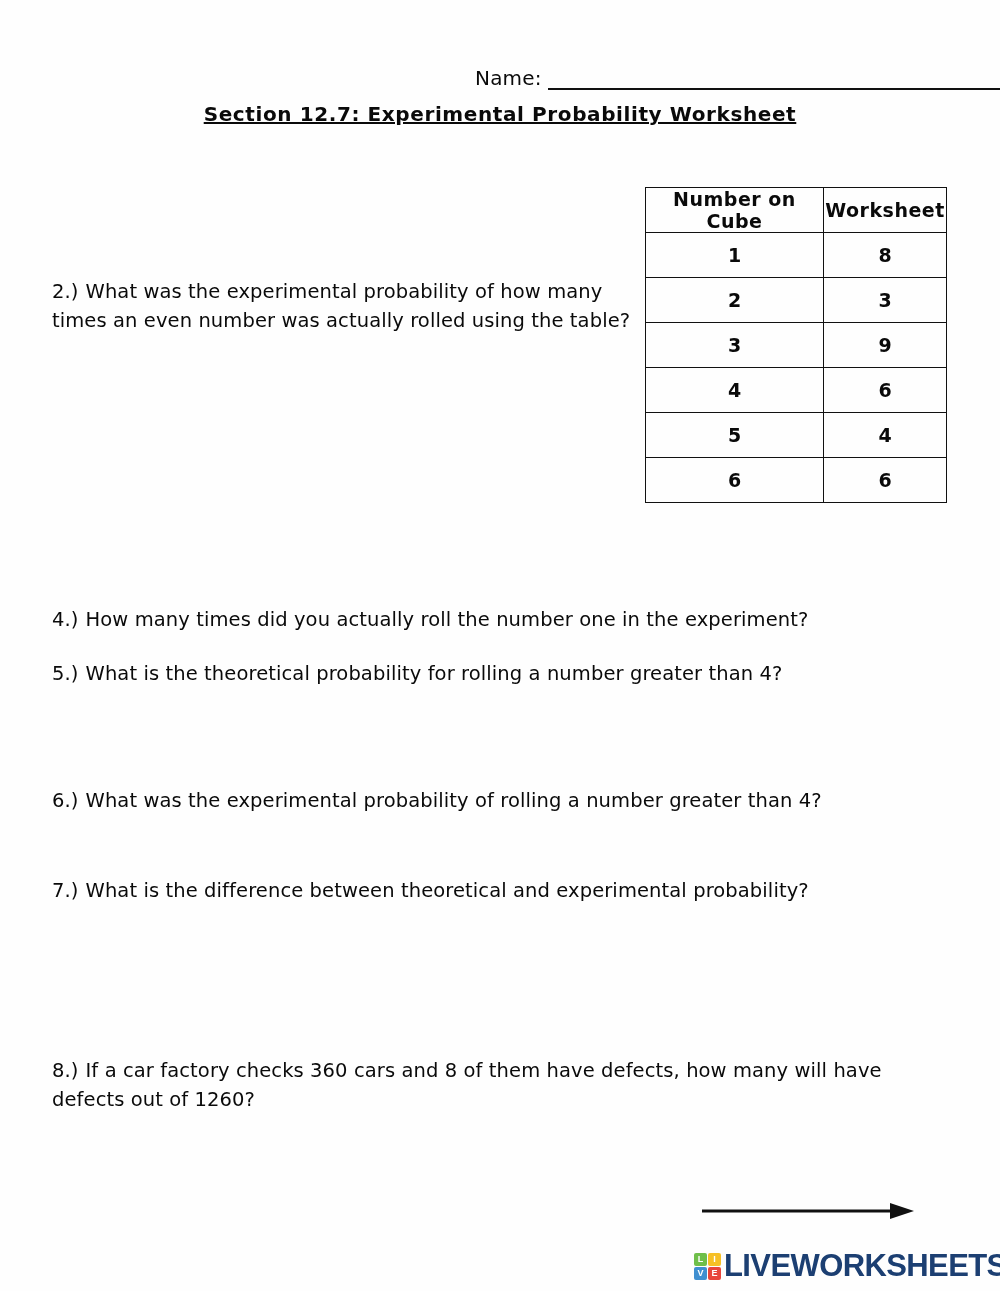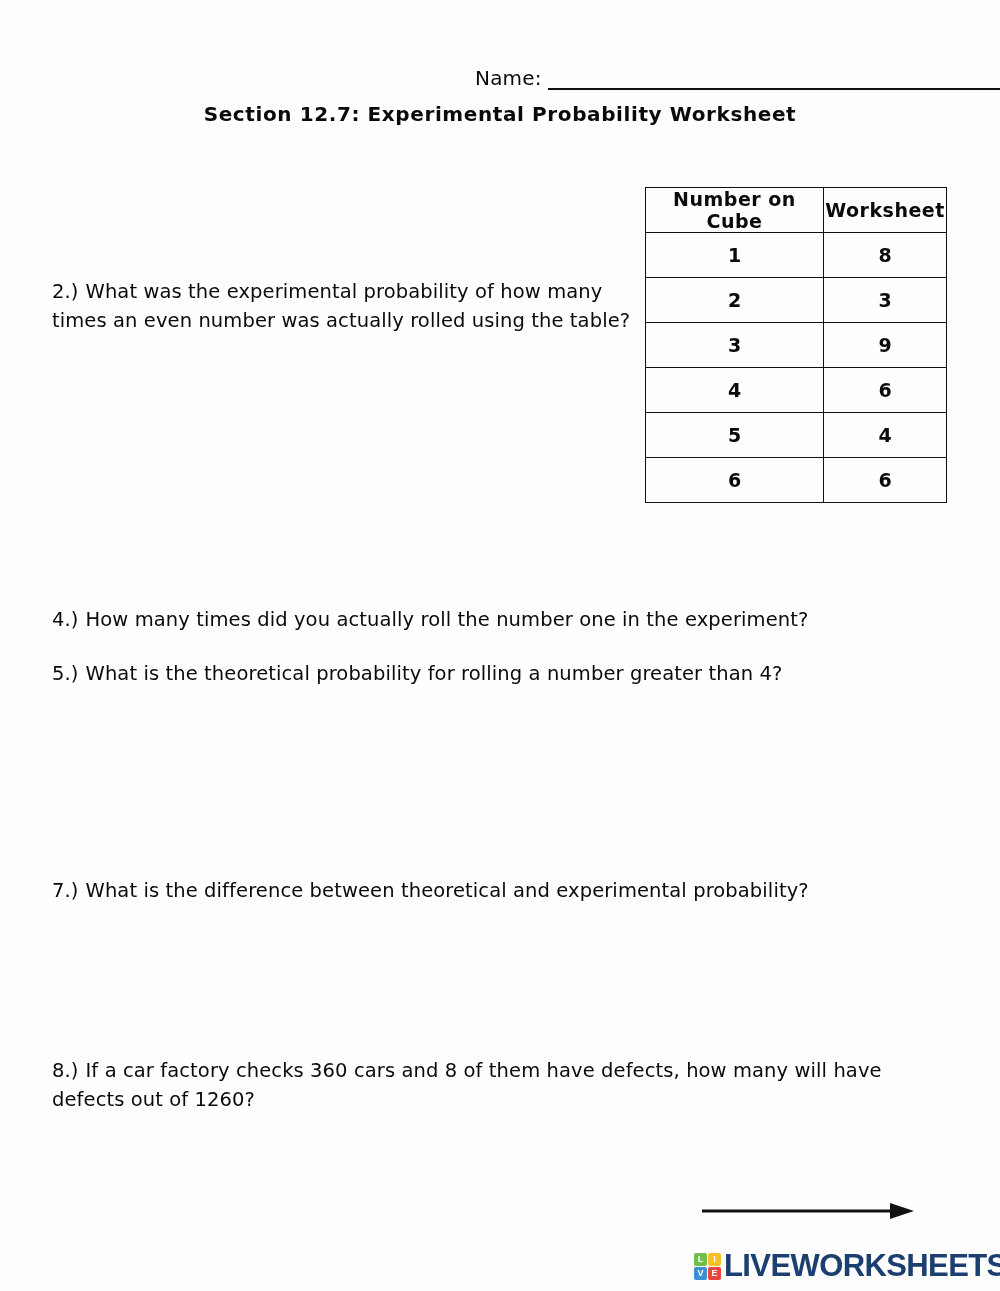--- a/index.html
+++ b/index.html
@@ -46,20 +46,21 @@
   
   .title {
     position: absolute;
     left: 0;
     right: 0;
     top: 102px;
     text-align: center;
     font-size: 20px;
     font-weight: bold;
     letter-spacing: 0.6px;
+    text-decoration: underline;
   }
 
   
   .q {
     position: absolute;
     left: 52px;
     font-size: 19.5px;
     line-height: 29px;
     letter-spacing: 0.1px;
   }
@@ -162,20 +163,23 @@
 
 
   <div class="q" id="q4">
     <span class="num">4.)</span><span>How many times did you actually roll the number one in the experiment?</span>
   </div>
 
   <div class="q" id="q5">
     <span class="num">5.)</span><span>What is the theoretical probability for rolling a number greater than 4?</span>
   </div>
 
+  <div class="q" id="q6">
+    <span class="num">6.)</span><span>What was the experimental probability of rolling a number greater than 4?</span>
+  </div>
 
   <div class="q" id="q7">
     <span class="num">7.)</span><span>What is the difference between theoretical and experimental probability?</span>
   </div>
 
   <div class="q" id="q8">
     <span class="num">8.)</span><span>If a car factory checks 360 cars and 8 of them have defects, how many will have defects out of 1260?</span>
   </div>
 
   <table class="freq-table">

